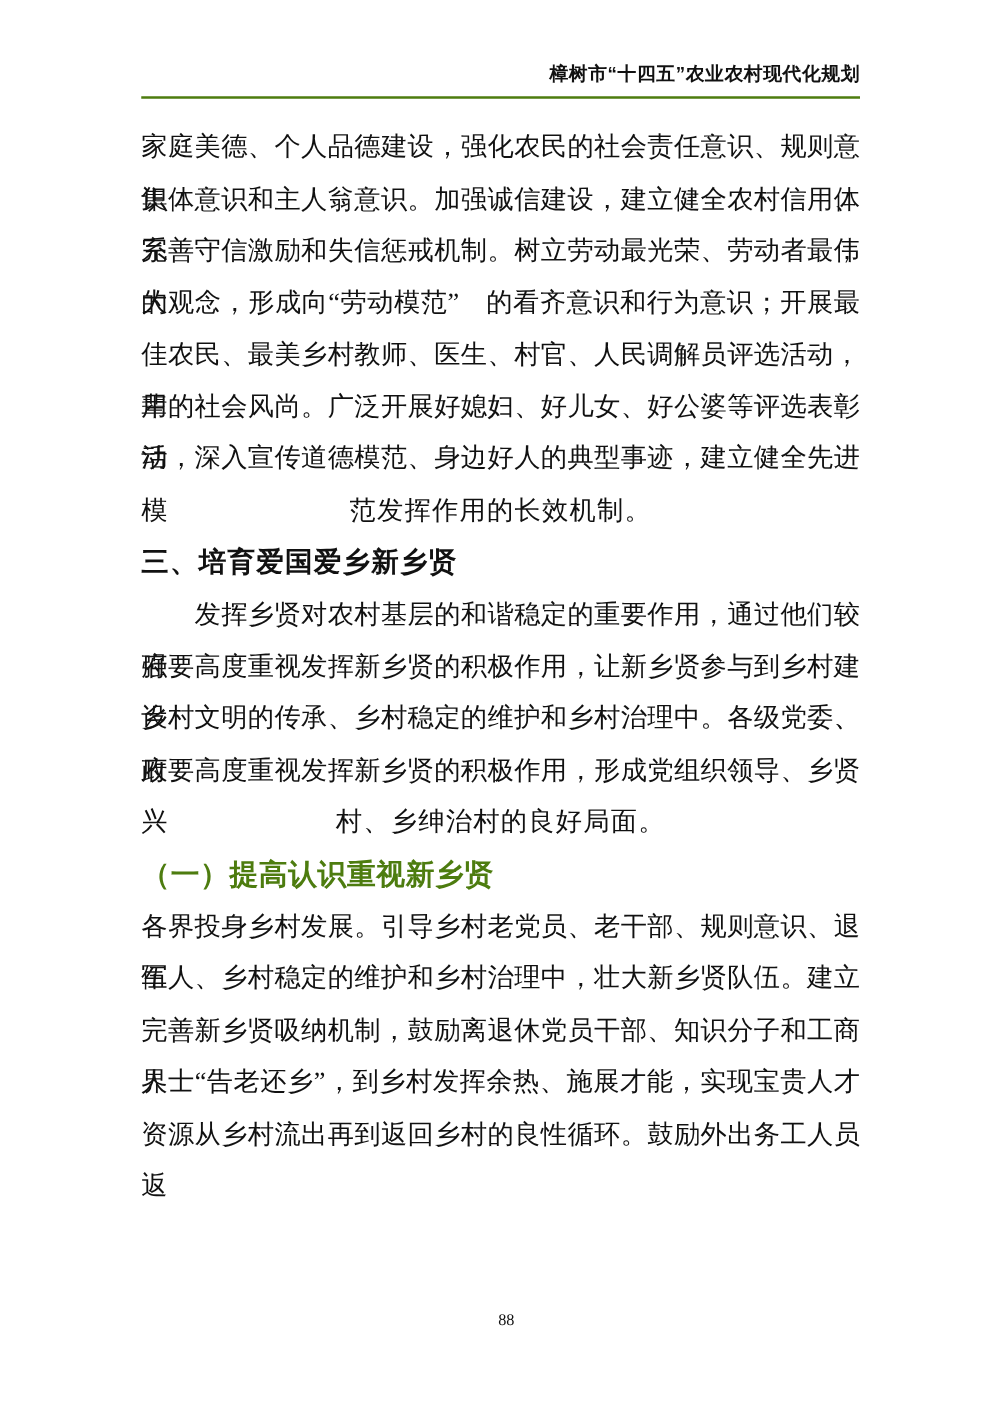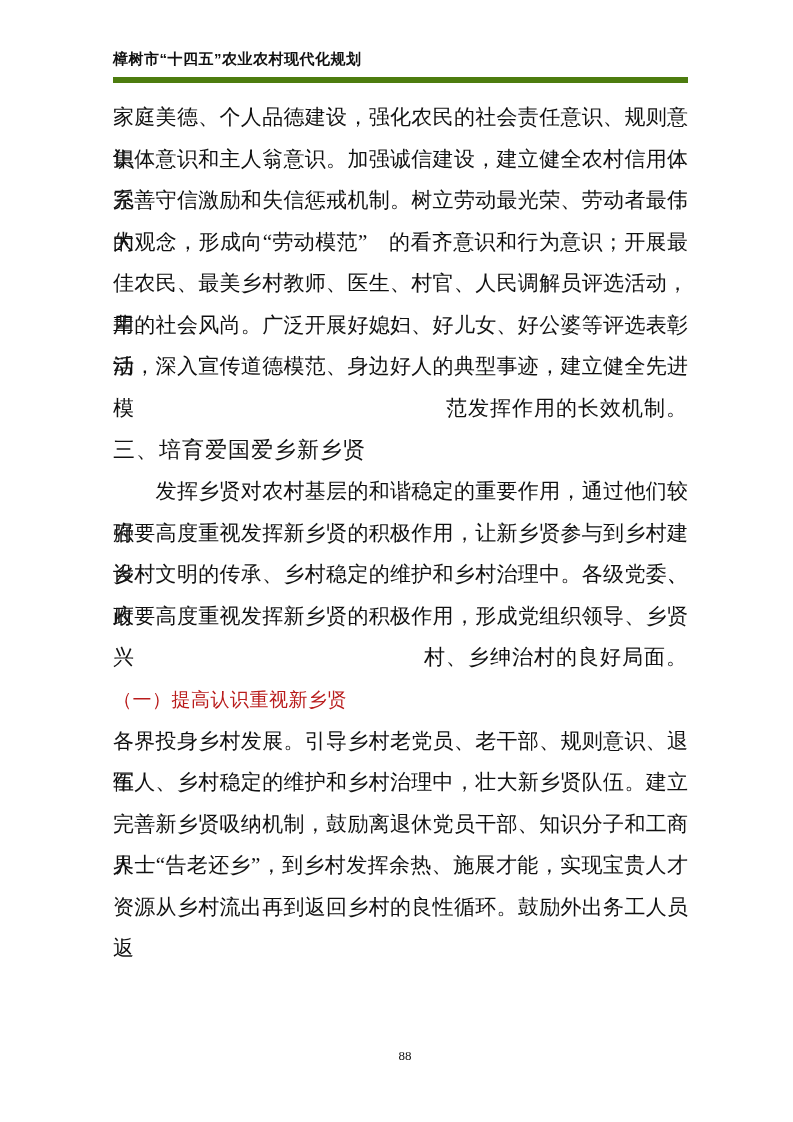--- a/index.html
+++ b/index.html
@@ -15,22 +15,22 @@
     overflow: hidden;
     font-family: "Liberation Serif", "DejaVu Serif", serif;
     color: #111111;
   }
   
   .page-header {
     position: absolute;
     top: 50px;
     left: 113px;
     width: 575px;
-    text-align: left;
-    border-bottom: 6px solid #4d7c0f;
+    text-align: right;
+    border-bottom: 2px solid #4d7c0f;
     padding-bottom: 8px;
   }
   .page-header .title {
     font-family: "Liberation Sans", "DejaVu Sans", sans-serif;
     font-weight: 700;
     font-size: 15px;
     letter-spacing: 0.5px;
     color: #111111;
   }
   
@@ -40,42 +40,42 @@
     left: 113px;
     width: 575px;
   }
   .line {
     font-size: 21px;
     line-height: 41.5px;
     height: 41.5px;
     letter-spacing: 1px;
     white-space: pre-wrap;
     color: #111111;
-    text-align: right;
+    text-align: center;
   }
   .line.j {
     text-align: justify;
     text-align-last: justify;
     letter-spacing: 0;
   }
   .h1 {
-    font-weight: 400;
+    font-weight: 700;
     font-size: 22px;
     line-height: 42px;
     height: 42px;
     letter-spacing: 1px;
     color: #111111;
   }
   .h2 {
-    font-weight: 400;
-    font-size: 19px;
+    font-weight: 700;
+    font-size: 23px;
     line-height: 42px;
     height: 42px;
     letter-spacing: 0.5px;
-    color: #b91c1c;
+    color: #4d7c0f;
   }
   
   .page-footer {
     position: absolute;
     top: 1048px;
     left: 0;
     width: 770px;
     text-align: center;
     font-size: 13px;
     color: #111111;

